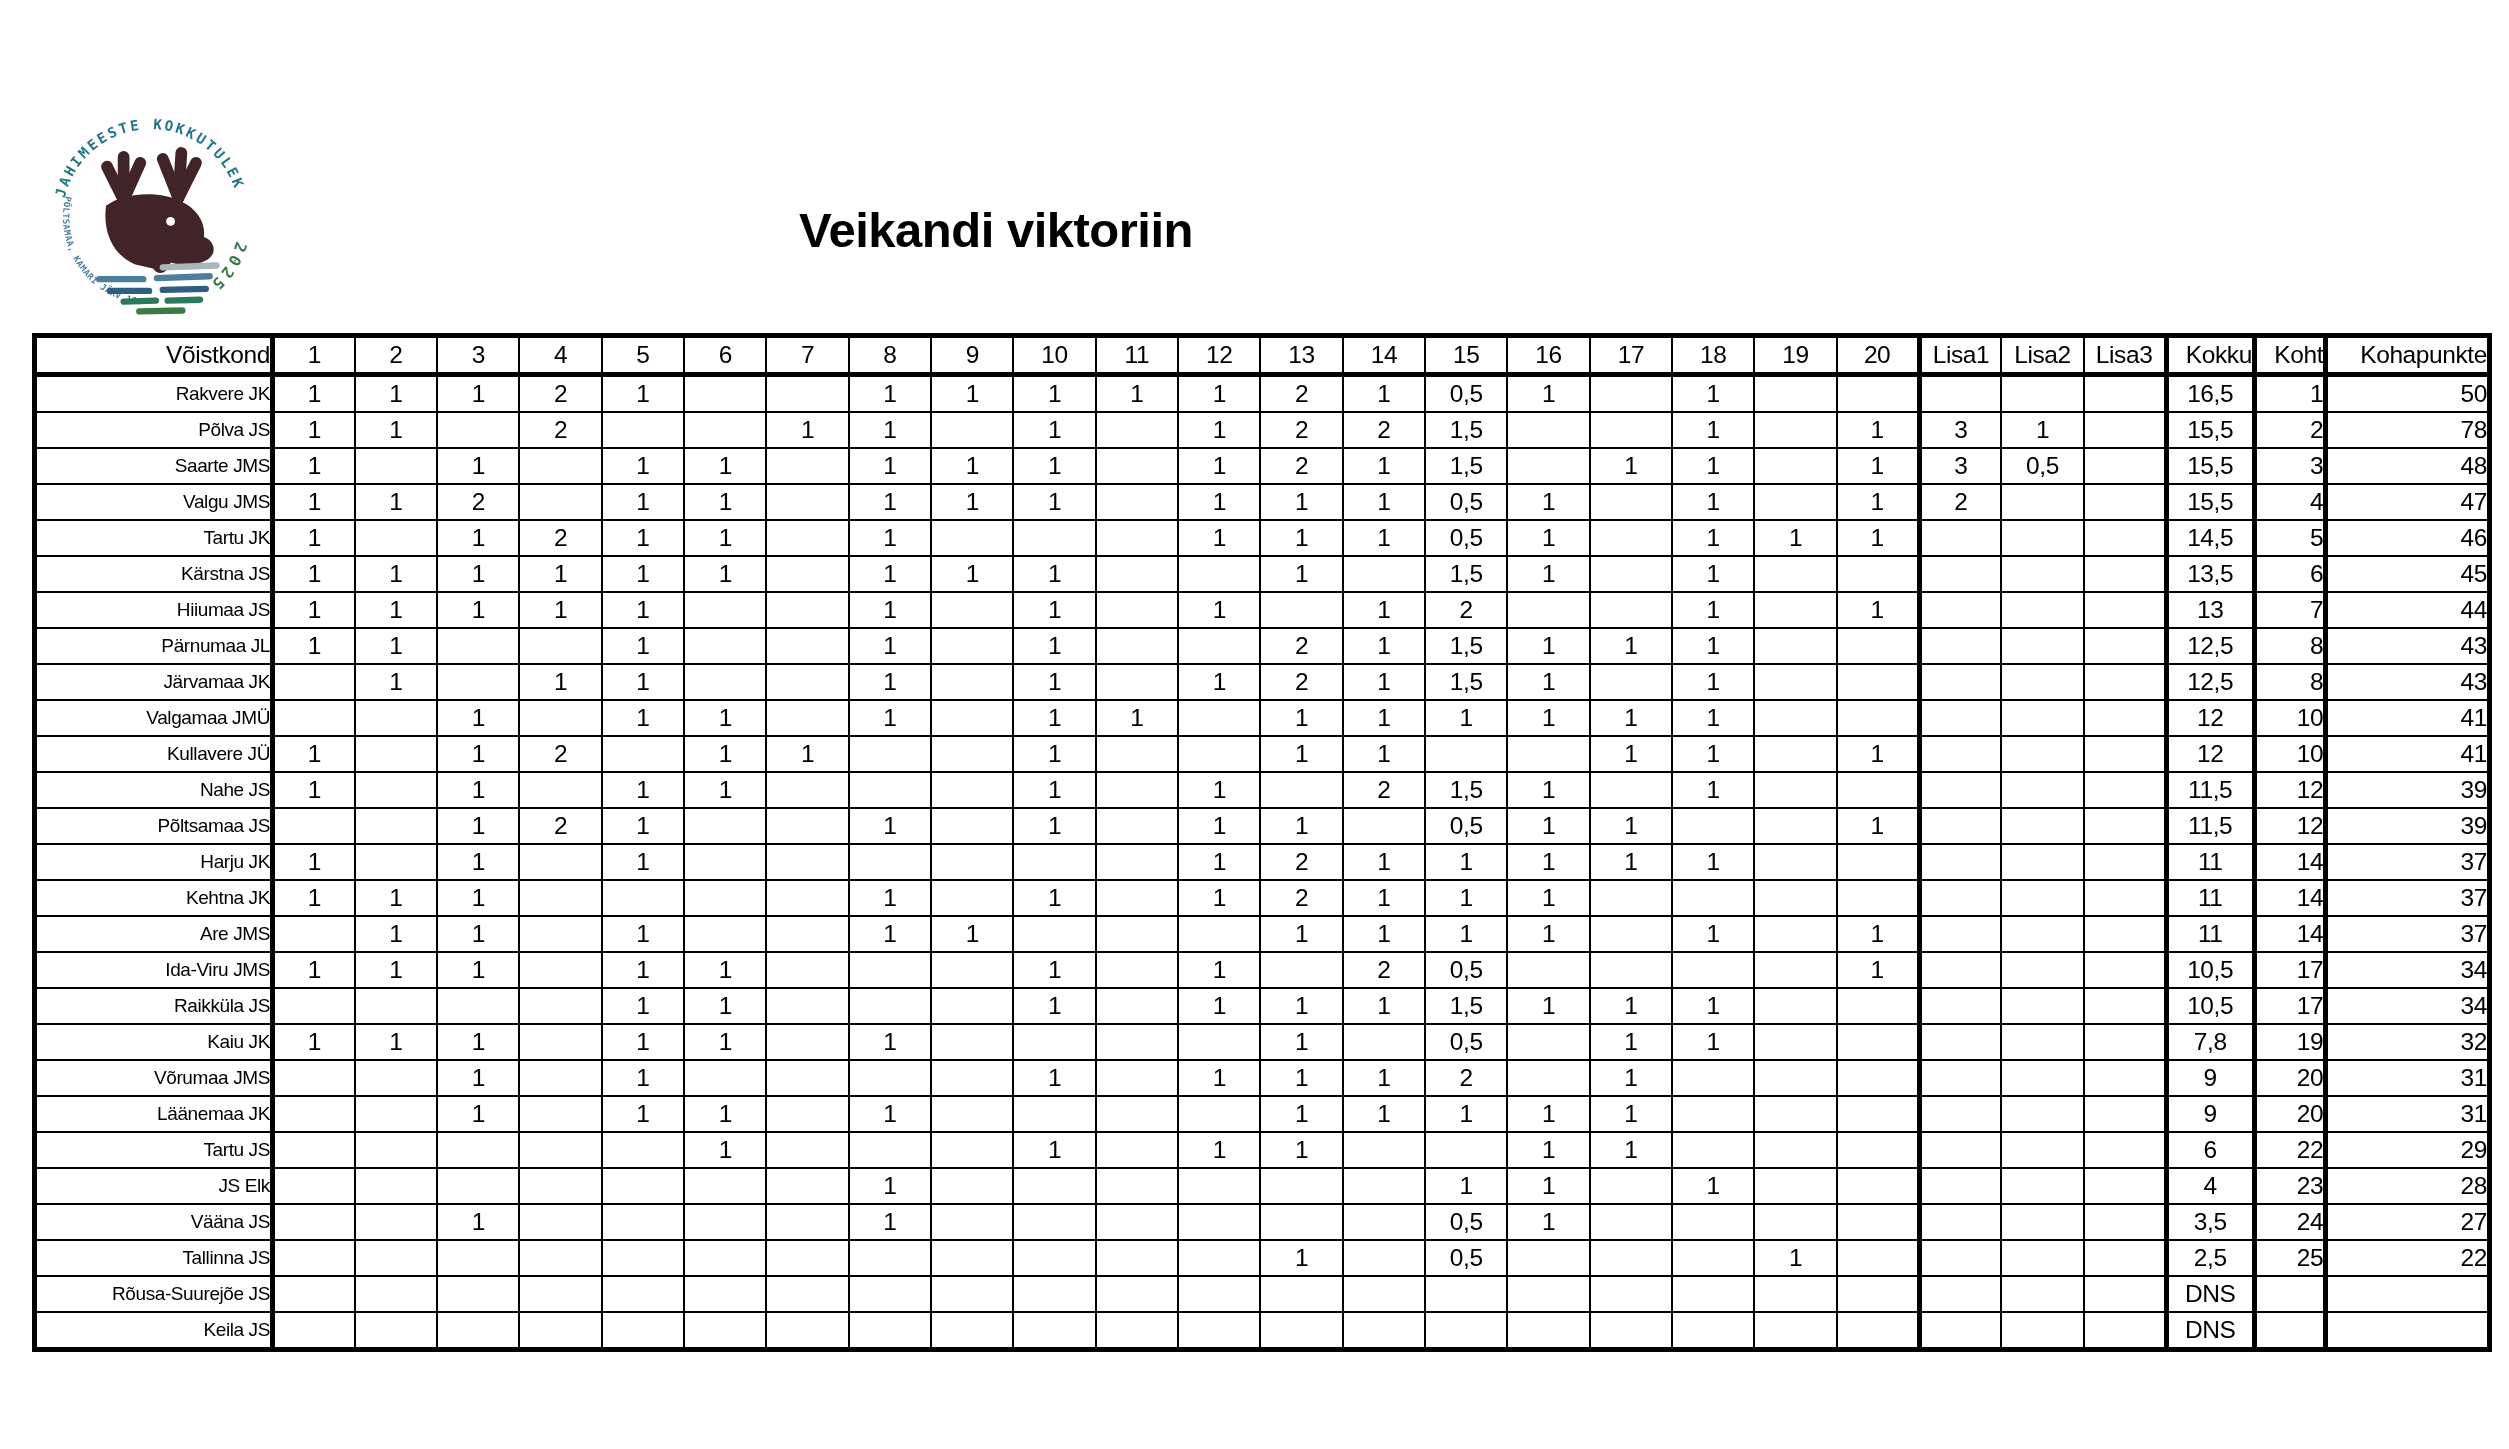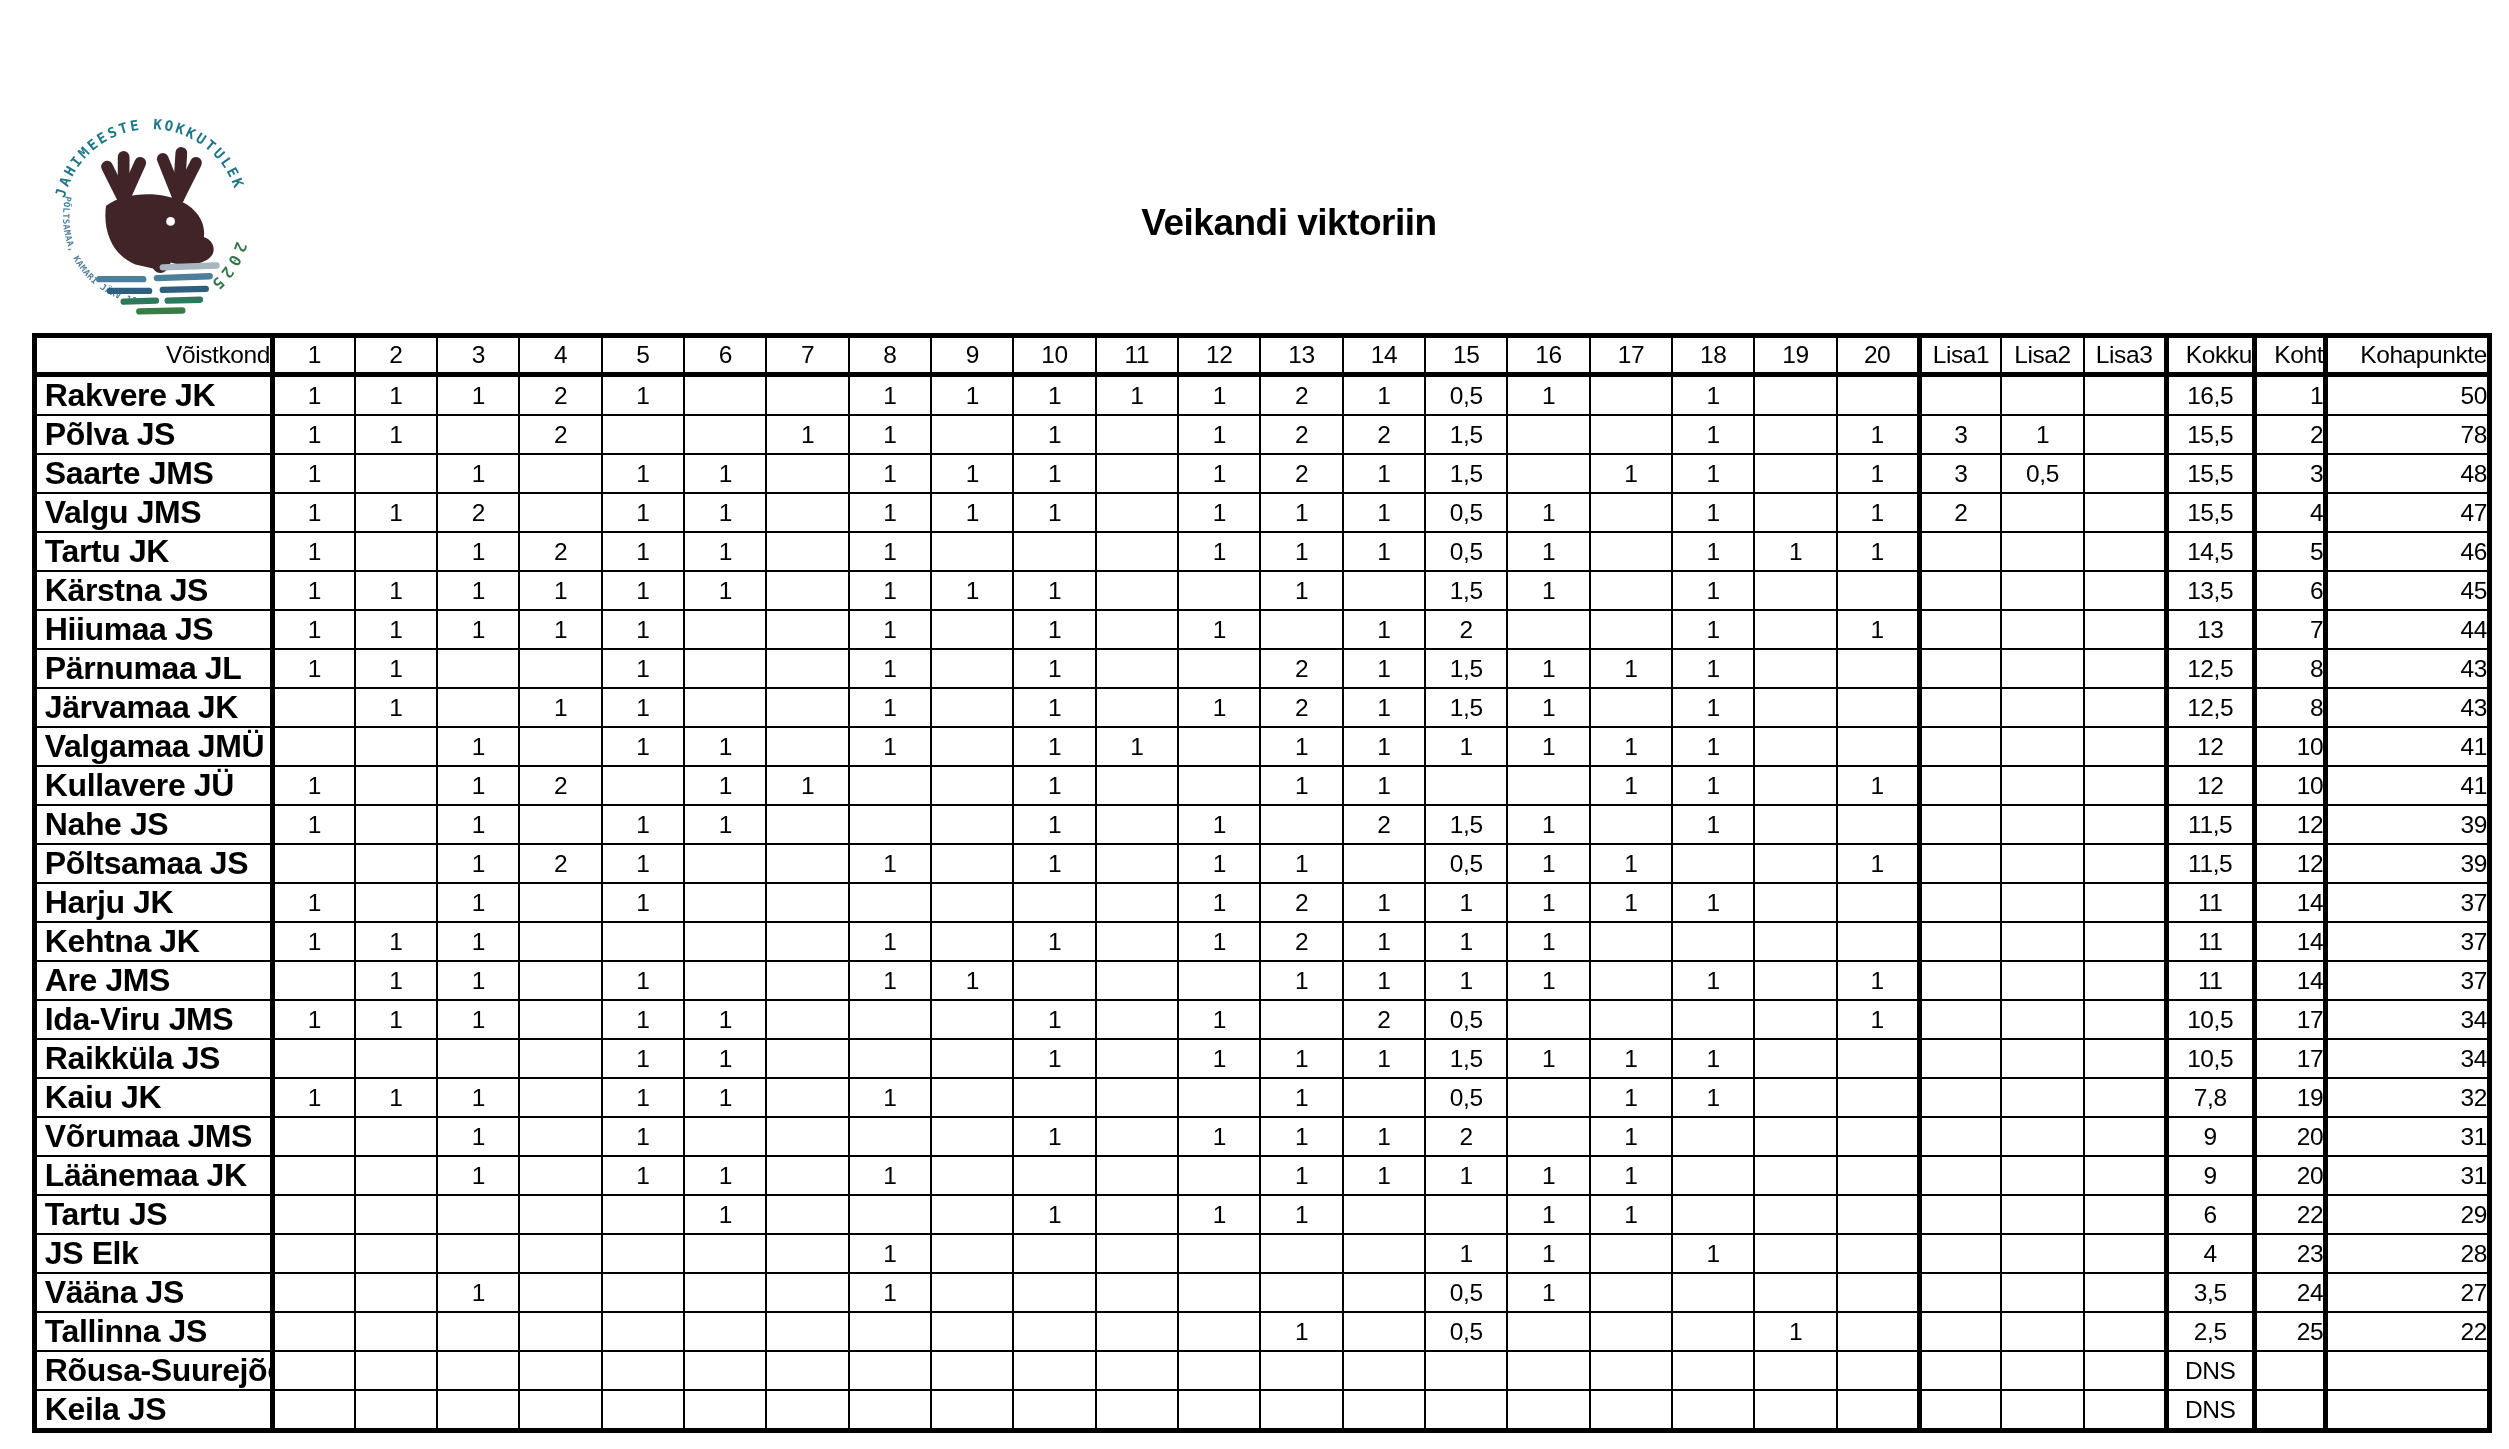--- a/index.html
+++ b/index.html
@@ -1,32 +1,32 @@
 <!DOCTYPE html>
 <html><head>
 <meta charset="utf-8">
 <style>
   html,body{margin:0;padding:0;background:#e8e8e8;}
   .page{position:relative;width:2509px;height:1450px;background:#ffffff;overflow:hidden;
         font-family:"Liberation Sans","DejaVu Sans",sans-serif;color:#000;}
   .event-title{position:absolute;left:799px;top:143px;width:980px;text-align:center;
         font-size:33px;font-weight:700;letter-spacing:-0.5px;}
-  .page-title{position:absolute;left:799px;top:202px;width:980px;text-align:center;
-        font-size:37px;font-weight:700;letter-spacing:-0.5px;}
+  .page-title{position:absolute;left:799px;top:202px;width:980px;
+        font-size:49px;font-weight:700;letter-spacing:-0.5px;}
   .logo-left{position:absolute;left:45px;top:108px;width:214px;height:223px;}
   .logo-right{position:absolute;left:2321px;top:125px;width:137px;height:196px;}
   table.results{position:absolute;left:32px;top:333px;width:2460px;
         border-collapse:collapse;table-layout:fixed;border:5.9px solid #000;}
   th,td{border:2px solid #000;border-top-width:2.9px;border-bottom-width:2.9px;height:34px;
         text-align:center;vertical-align:middle;font-size:24.5px;font-weight:400;
         padding:0;letter-spacing:-0.4px;white-space:nowrap;overflow:hidden;}
   thead th{border-bottom:5.9px solid #000;}
   .tl{border-left:5.9px solid #000 !important;}
   .b{font-weight:normal;text-align:right;}
-  th.team{font-weight:700;text-align:left;padding-left:7.8px;font-size:32px;}
+  th.team{font-weight:400;text-align:right;padding-left:7.8px;font-size:19px;}
   .mono{font-family:"DejaVu Sans Mono","Liberation Mono",monospace;}
 </style>
 </head>
 <body>
 
 <div class="page">
 
   <div class="logo-left">
     <svg width="214" height="223" viewBox="0 0 218 228">
       <defs>

